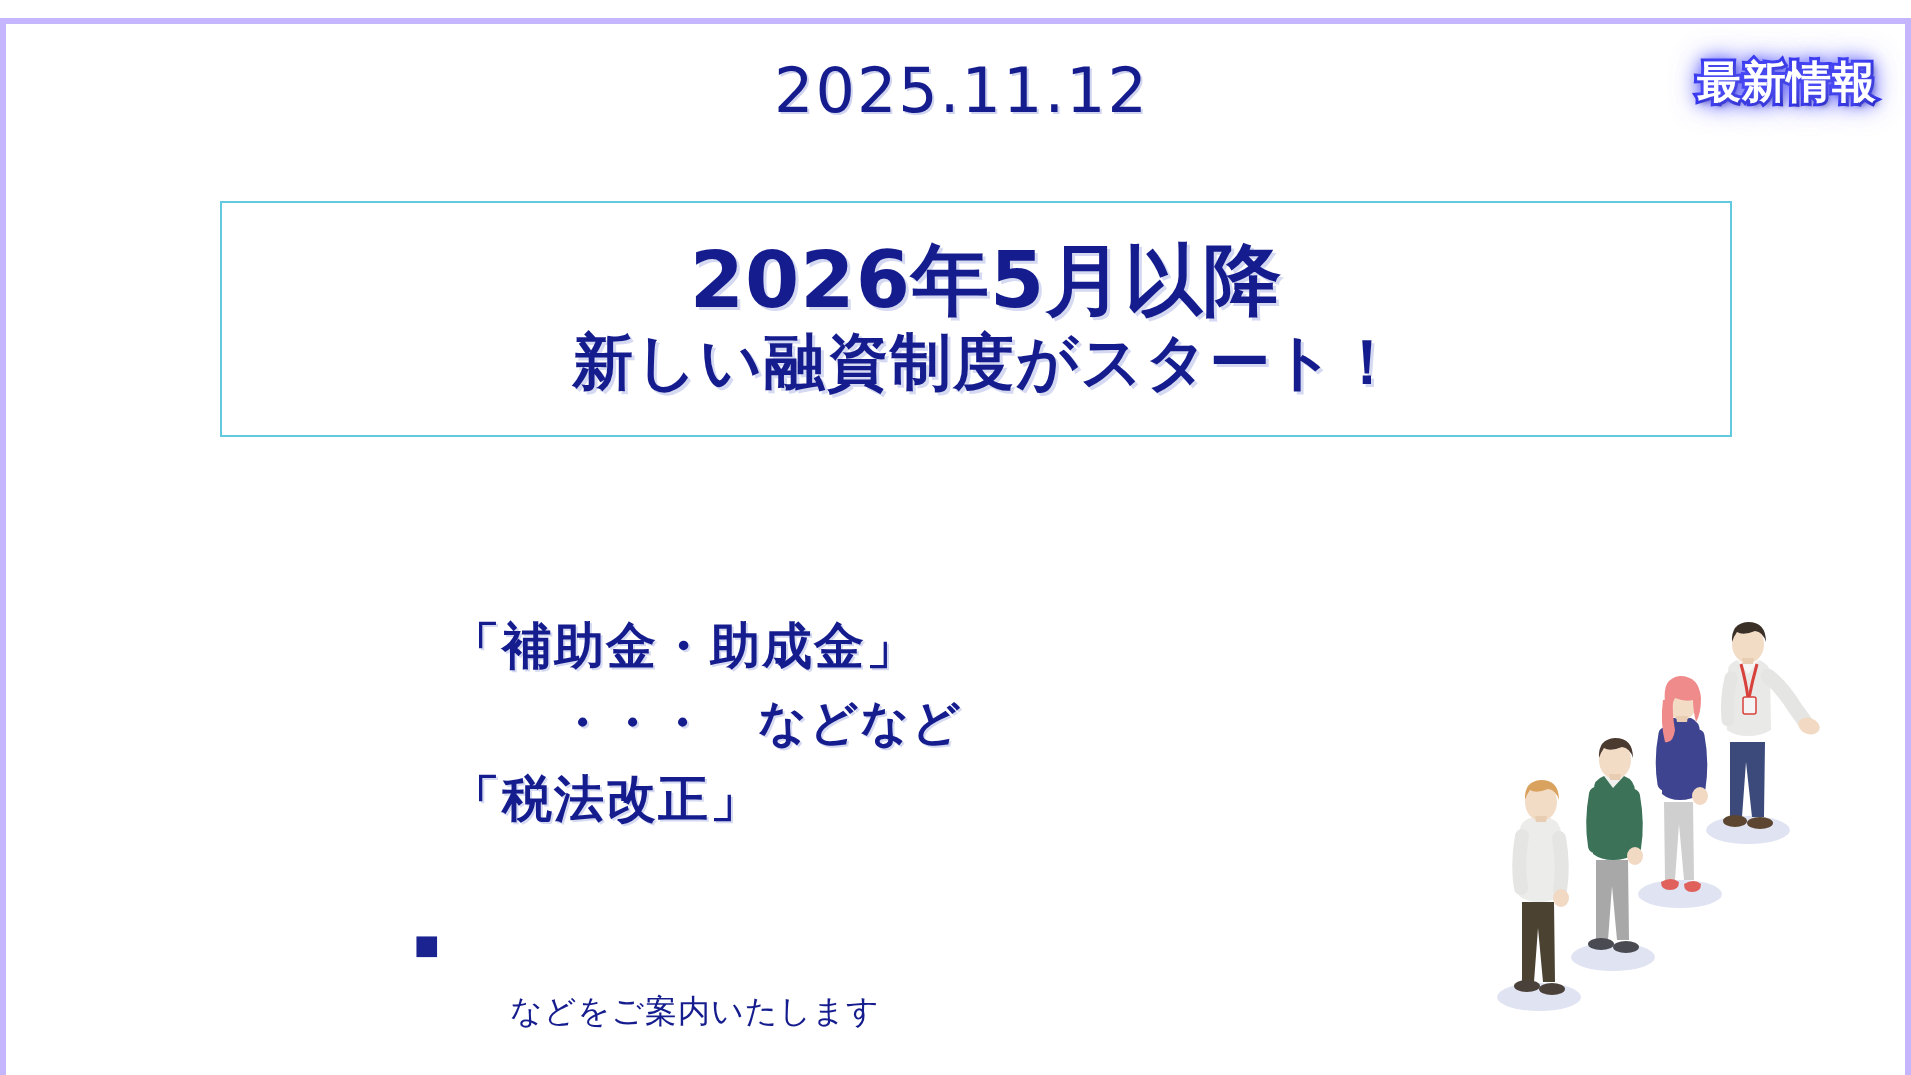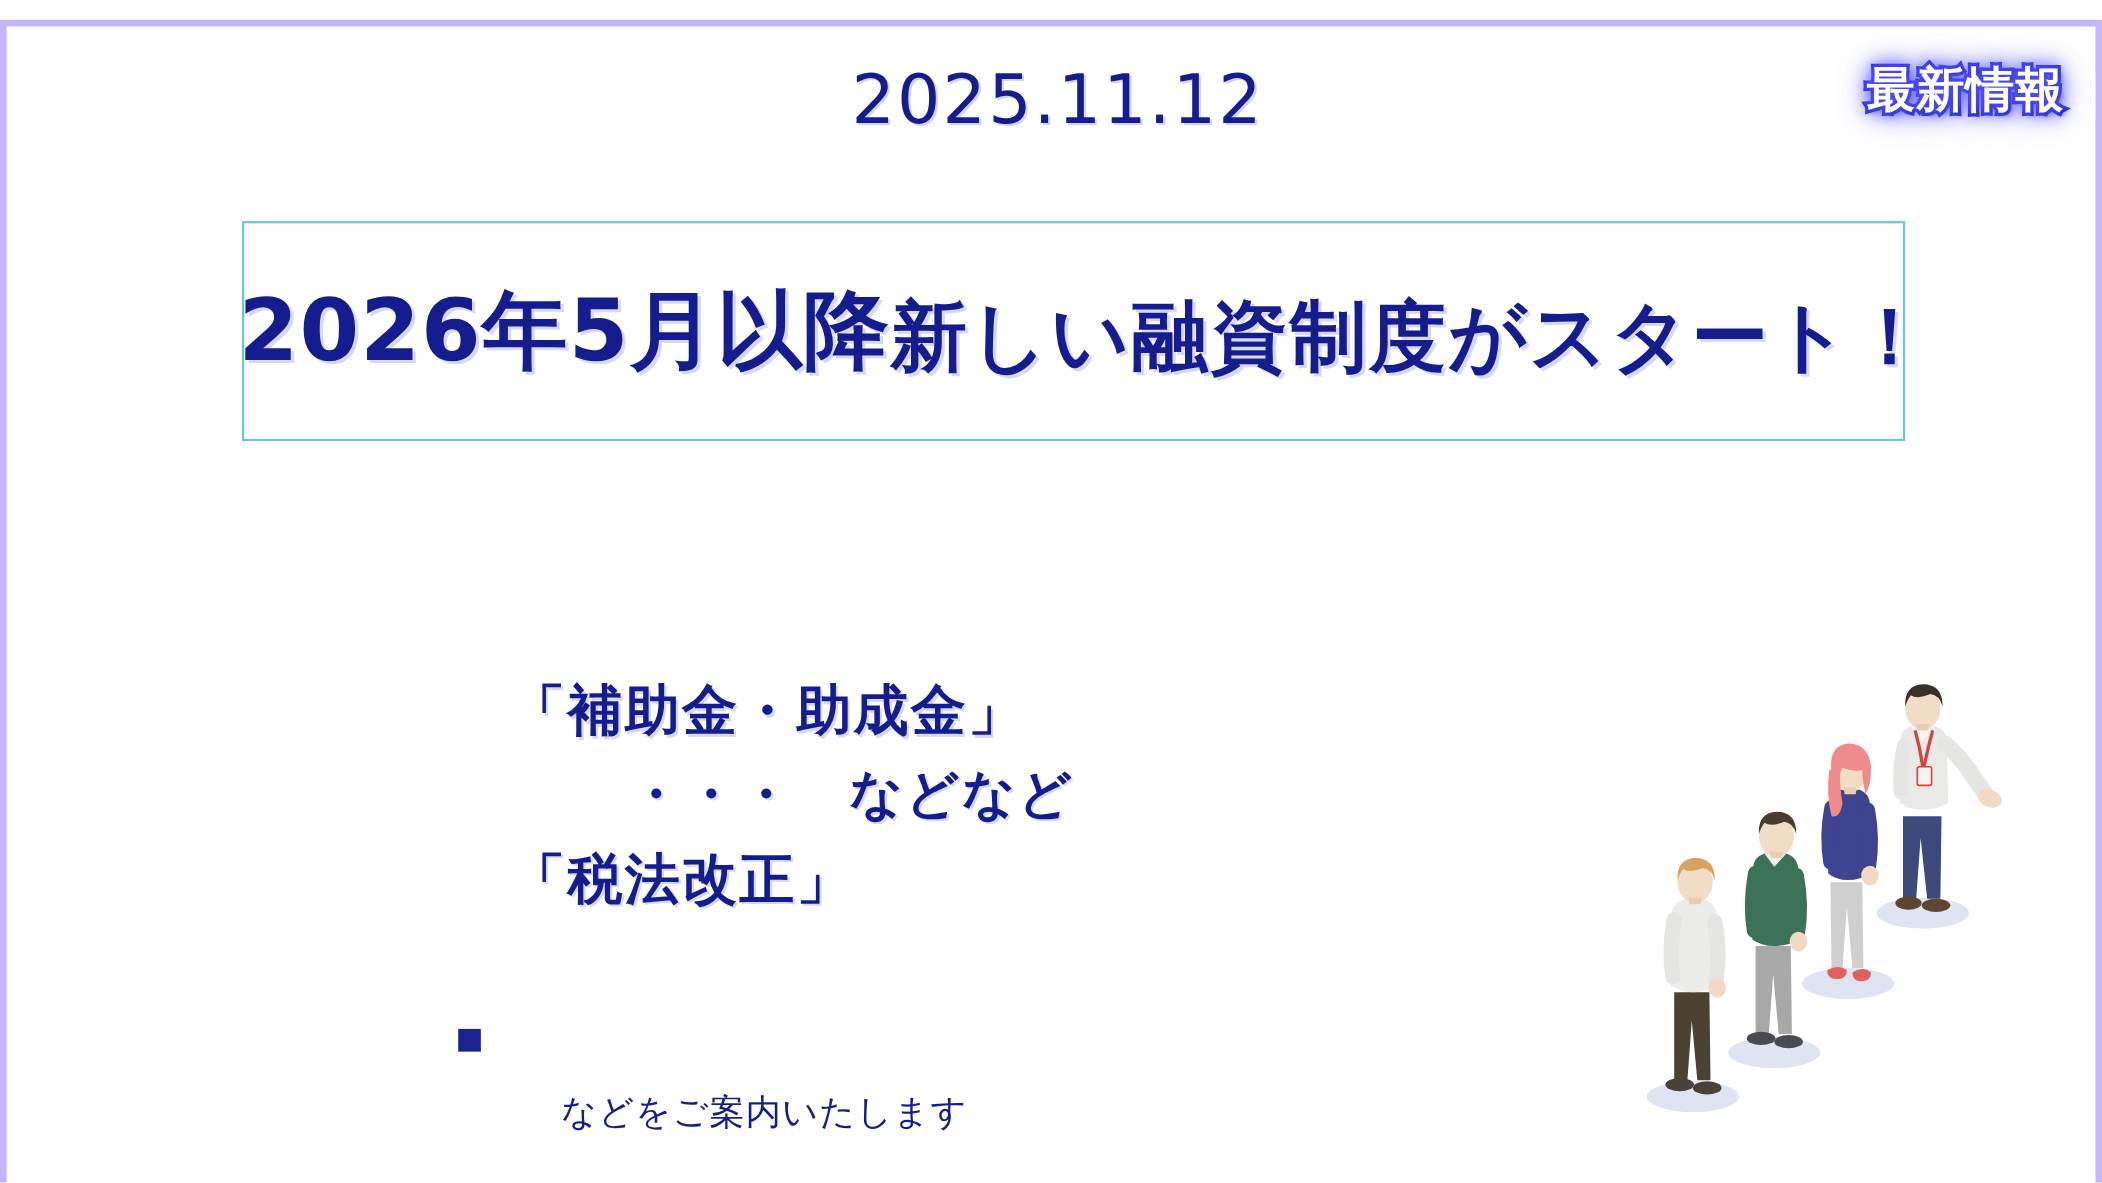--- a/index.html
+++ b/index.html
@@ -61,54 +61,55 @@
       3px 3px 5px rgba(0,0,0,0.45);
     white-space: nowrap;
   }
 
   
   .title-box {
     position: absolute;
     left: 214px;
     top: 177px;
     width: 1512px;
-    height: 200px;
+    height: 236px;
     border: 2px solid #62c9de;
     box-sizing: border-box;
     background: #ffffff;
     display: flex;
-    flex-direction: row;
+    flex-direction: column;
     align-items: center;
     justify-content: center;
     padding-left: 20px;
   }
   .title-line1 {
     font-size: 78px;
     line-height: 1.08;
     font-weight: 700;
     color: #151c8e;
     letter-spacing: 1px;
     text-shadow: 3px 3px 0 rgba(150,160,220,0.40);
     white-space: nowrap;
   }
   .title-line2 {
     margin-top: 12px;
-    font-size: 70px;
+    font-size: 61px;
     line-height: 1.08;
     font-weight: 700;
     color: #151c8e;
     letter-spacing: 2px;
     text-shadow: 3px 3px 0 rgba(150,160,220,0.40);
     white-space: nowrap;
+    font-family: Liberation Mono, monospace;
   }
 
   
   .mid-block {
     position: absolute;
-    left: 458px;
+    left: 444px;
     top: 583px;
     width: 1000px;
   }
   .mid-line {
     font-size: 50px;
     line-height: 1.56;
     font-weight: 700;
     color: #151c8e;
     letter-spacing: 2px;
     white-space: nowrap;

